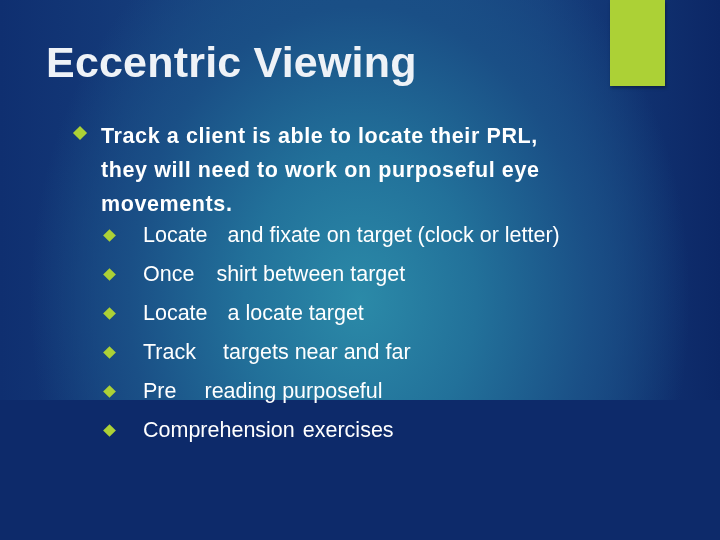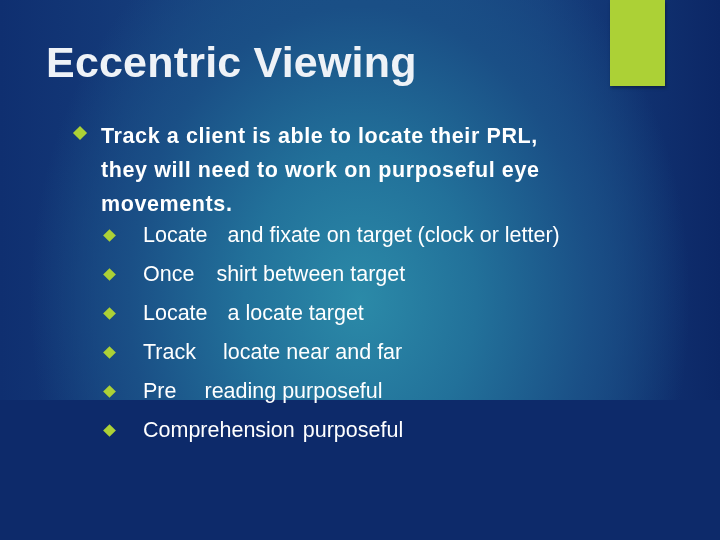--- a/index.html
+++ b/index.html
@@ -69,30 +69,30 @@
   <div class="sub-item" style="top:298px;">
     <div class="bullet"></div>
     <div class="text">
       <span>Locate</span><span class="word-gap" style="width:20px"></span><span>a locate target</span>
     </div>
   </div>
 
   <div class="sub-item" style="top:337px;">
     <div class="bullet"></div>
     <div class="text">
-      <span>Track</span><span class="word-gap" style="width:27px"></span><span>locate near and far</span>
+      <span>Track</span><span class="word-gap" style="width:27px"></span><span>targets near and far</span>
     </div>
   </div>
 
   <div class="sub-item" style="top:376px;">
     <div class="bullet"></div>
     <div class="text">
       <span>Pre</span><span class="word-gap" style="width:28px"></span><span>reading purposeful</span>
     </div>
   </div>
 
   <div class="sub-item" style="top:415px;">
     <div class="bullet"></div>
     <div class="text">
-      <span>Comprehension</span><span class="word-gap" style="width:8px"></span><span>purposeful</span>
+      <span>Comprehension</span><span class="word-gap" style="width:8px"></span><span>exercises</span>
     </div>
   </div>
 </div>
 
 </body></html>

